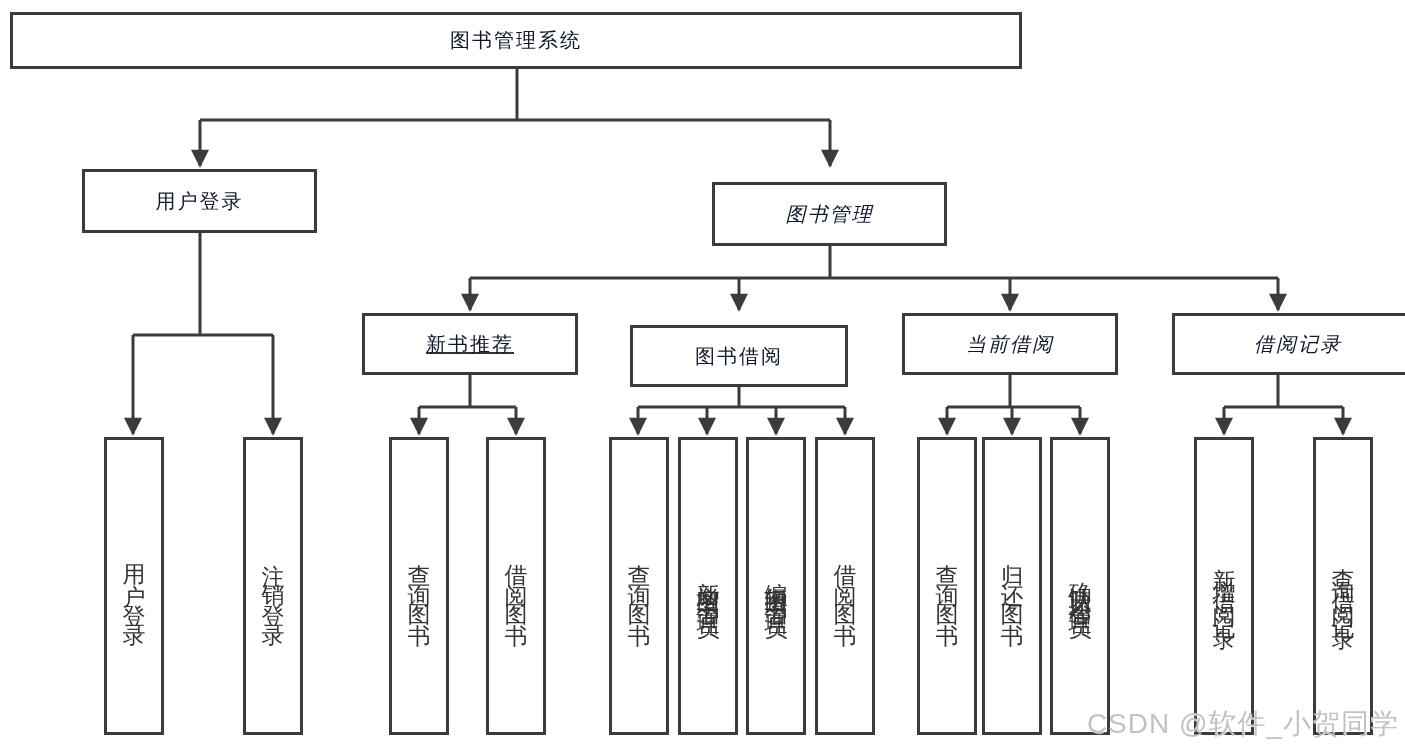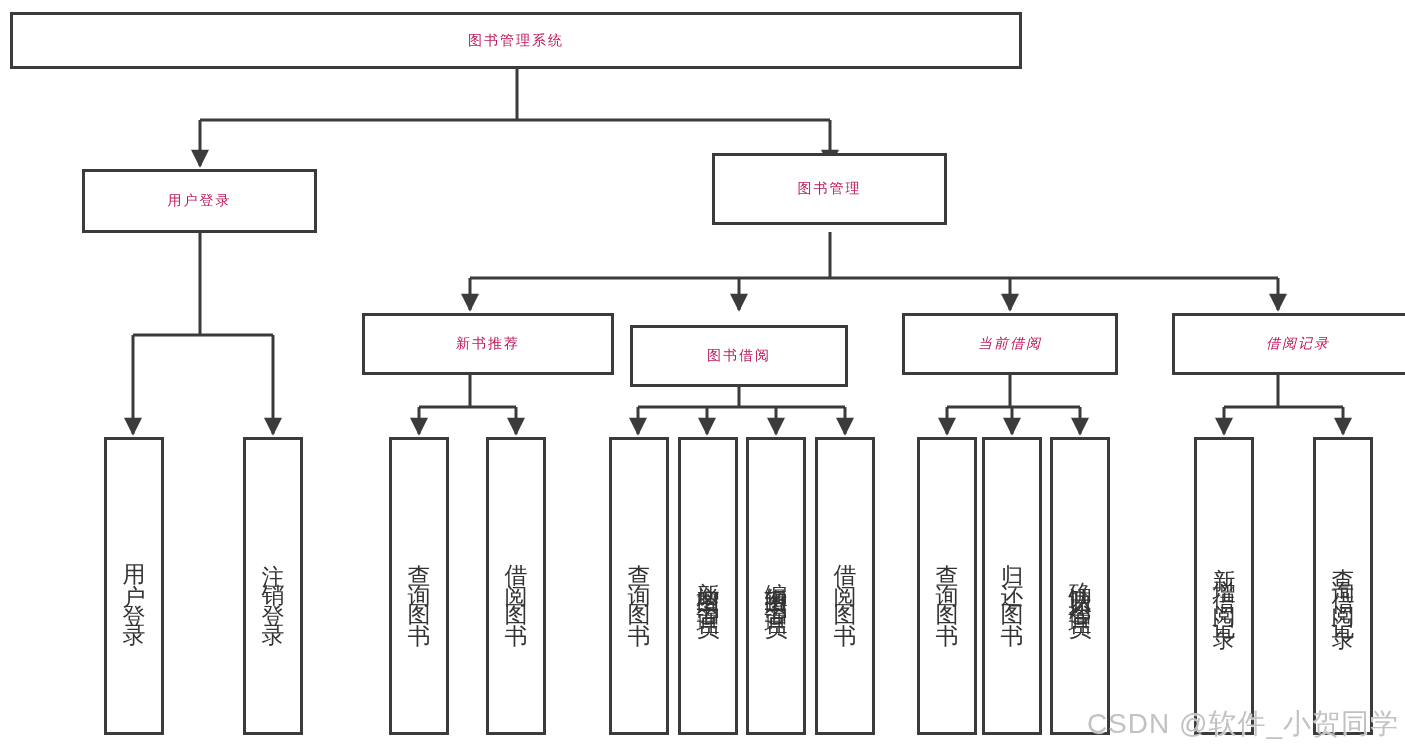--- a/index.html
+++ b/index.html
@@ -22,24 +22,24 @@
     position: absolute;
     box-sizing: border-box;
     background: #ffffff;
     border: 3px solid #3b3b3b;
     display: flex;
     align-items: center;
     justify-content: center;
     z-index: 2;
   }
   .hlabel {
-    font-size: 14px;
+    font-size: 20px;
     letter-spacing: 2px;
     white-space: nowrap;
-    color: #be185d;
+    color: #0f172a;
     text-align: right;
   }
   .leaf { width: 60px; top: 437px; height: 298px; }
   .vlabel {
     writing-mode: vertical-rl;
     text-orientation: mixed;
     font-size: 23px;
     color: #333333;
     line-height: 1;
   }
@@ -101,25 +101,25 @@
     </g>
   </svg>
 
   <div class="node" style="left:10px; top:12px; width:1012px; height:57px;">
     <span class="hlabel">图书管理系统</span>
   </div>
 
   <div class="node" style="left:82px; top:169px; width:235px; height:64px;">
     <span class="hlabel">用户登录</span>
   </div>
-  <div class="node" style="left:712px; top:153px; width:235px; height:72px;">
+  <div class="node" style="left:712px; top:182px; width:235px; height:64px;font-style:italic;">
     <span class="hlabel">图书管理</span>
   </div>
 
-  <div class="node" style="left:362px; top:313px; width:252px; height:62px;">
+  <div class="node" style="left:362px; top:313px; width:216px; height:62px;text-decoration:underline;">
     <span class="hlabel">新书推荐</span>
   </div>
   <div class="node" style="left:630px; top:325px; width:218px; height:62px;">
     <span class="hlabel">图书借阅</span>
   </div>
   <div class="node" style="left:902px; top:313px; width:216px; height:62px;font-style:italic;">
     <span class="hlabel">当前借阅</span>
   </div>
   <div class="node" style="left:1172px; top:313px; width:252px; height:62px;font-style:italic;">
     <span class="hlabel">借阅记录</span>

